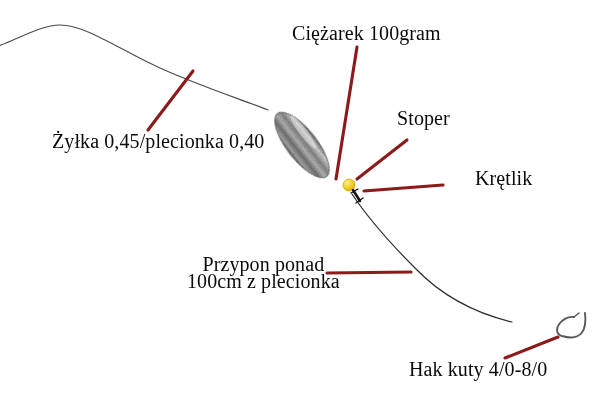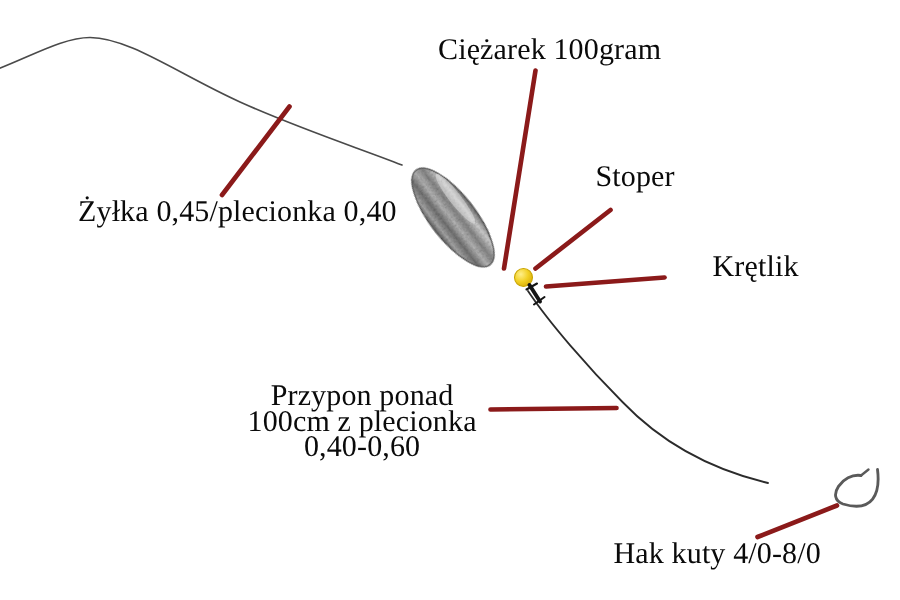--- a/index.html
+++ b/index.html
@@ -101,16 +101,16 @@
         <line x1="443" y1="185" x2="364" y2="191" stroke="#8b1a1a" stroke-width="3.1" stroke-linecap="round"></line>
         <line x1="327" y1="273" x2="411" y2="272" stroke="#8b1a1a" stroke-width="3.1" stroke-linecap="round"></line>
         <line x1="505" y1="358" x2="558" y2="337" stroke="#8b1a1a" stroke-width="3.1" stroke-linecap="round"></line>
       </g>
   </svg>
 
   <div class="lbl" id="lbl-line" style="left: 52px; top: 133px;"><span>Żyłka 0,45/plecionka 0,40</span></div>
   <div class="lbl" id="lbl-weight" style="left: 292px; top: 25px;"><span>Ciężarek 100gram</span></div>
   <div class="lbl" id="lbl-stoper" style="left: 397px; top: 110px;"><span>Stoper</span></div>
   <div class="lbl" id="lbl-swivel" style="left: 449px; top: 170px; margin-left: 26px;"><span>Krętlik</span></div>
-  <div class="lbl" id="lbl-leader" style="left: 165px; top: 256px;"><span>Przypon ponad</span><span>100cm z plecionka</span><span>0,40-0,60</span></div>
+  <div class="lbl" id="lbl-leader" style="left: 187px; top: 256px;"><span>Przypon ponad</span><span>100cm z plecionka</span></div>
   <div class="lbl" id="lbl-hook" style="left: 409px; top: 361px;"><span>Hak kuty 4/0-8/0</span></div>
 
 </div>
 
 </body></html>

